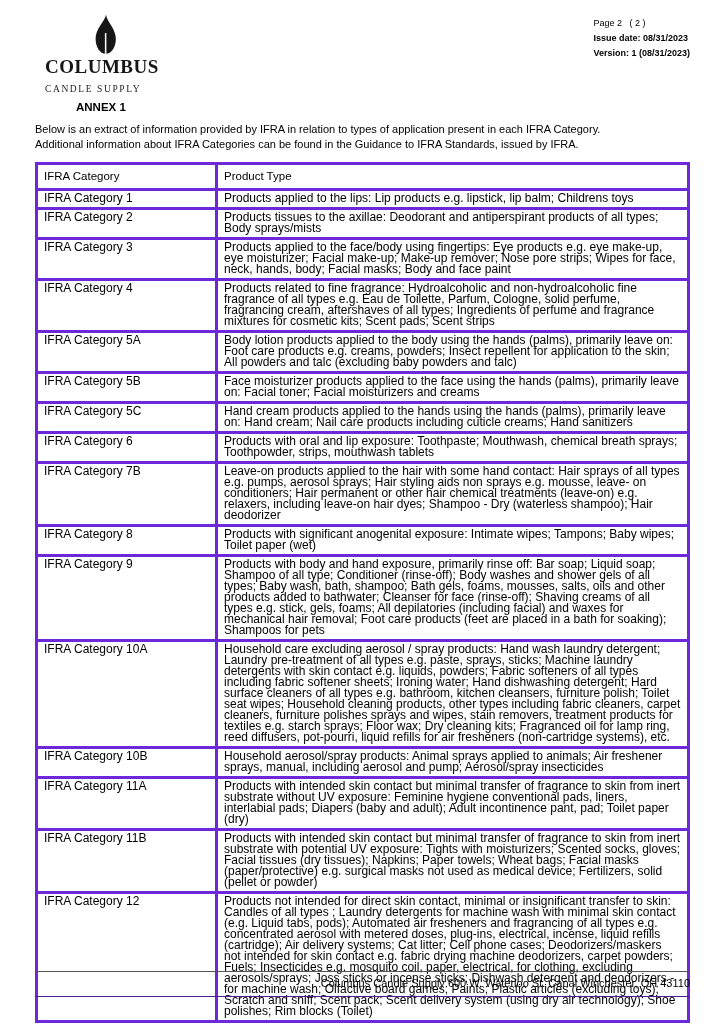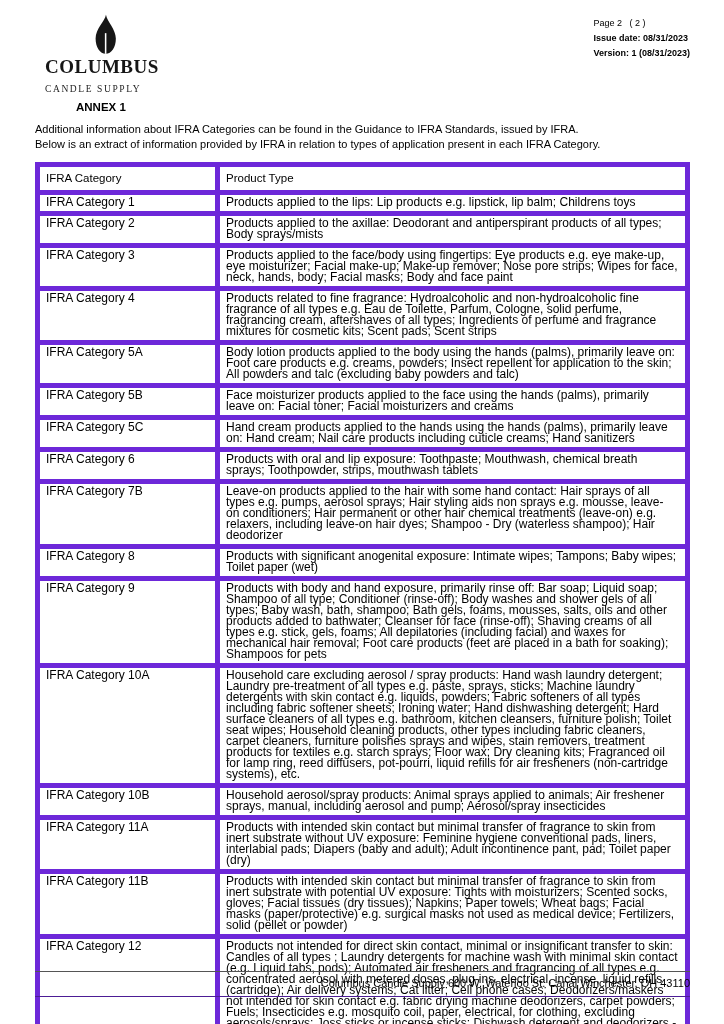--- a/index.html
+++ b/index.html
@@ -48,21 +48,21 @@
   table.ifra th {
     font-size: 11.5px; font-weight: 400; text-align: left;
     padding: 5px 6px 6px 6px; color: #000;
   }
   table.ifra td {
     font-size: 12px; line-height: 11px;
     padding: 2px 6px 3px 6px;
     vertical-align: top; color: #000;
     word-wrap: break-word;
   }
-  table.ifra th, table.ifra td { border: 5px solid #6d28d9; }
+  table.ifra th, table.ifra td { border: 3px solid #6d28d9; }
   col.c-cat { width: 180px; }
 
   
   .footer {
     position: absolute;
     left: 35px; right: 34px; top: 971px;
     border-top: 1px solid #555;
     border-bottom: 1px solid #4c1d95;
     text-align: right;
     font-size: 11px; color: #000;
@@ -86,43 +86,43 @@
     <div class="meta">
       <div class="meta-page">Page 2   ( 2 )</div>
       <div class="meta-bold">Issue date: 08/31/2023</div>
       <div class="meta-bold">Version: 1 (08/31/2023)</div>
     </div>
   </div>
 
   <div class="annex-title">ANNEX 1</div>
 
   <div class="intro">
+    <div>Below is an extract of information provided by IFRA in relation to types of application present in each IFRA Category.</div>
     <div>Additional information about IFRA Categories can be found in the Guidance to IFRA Standards, issued by IFRA.</div>
-    <div>Below is an extract of information provided by IFRA in relation to types of application present in each IFRA Category.</div>
   </div>
 
   <table class="ifra">
     <colgroup>
         <col class="c-cat">
         <col>
       </colgroup>
     <thead>
       <tr>
         <th>IFRA Category</th>
         <th>Product Type</th>
       </tr>
     </thead>
     <tbody>
         <tr>
           <td>IFRA Category 1</td>
           <td>Products applied to the lips: Lip products e.g. lipstick, lip balm; Childrens toys</td>
         </tr>
         <tr>
           <td>IFRA Category 2</td>
-          <td>Products applied to the axillae: Deodorant and antiperspirant products of all types; Body sprays/mists</td>
+          <td>Products tissues to the axillae: Deodorant and antiperspirant products of all types; Body sprays/mists</td>
         </tr>
         <tr>
           <td>IFRA Category 3</td>
           <td>Products applied to the face/body using fingertips: Eye products e.g. eye make-up, eye moisturizer; Facial make-up; Make-up remover; Nose pore strips; Wipes for face, neck, hands, body; Facial masks; Body and face paint</td>
         </tr>
         <tr>
           <td>IFRA Category 4</td>
           <td>Products related to fine fragrance: Hydroalcoholic and non-hydroalcoholic fine fragrance of all types e.g. Eau de Toilette, Parfum, Cologne, solid perfume, fragrancing cream, aftershaves of all types; Ingredients of perfume and fragrance mixtures for cosmetic kits; Scent pads; Scent strips</td>
         </tr>
         <tr>

